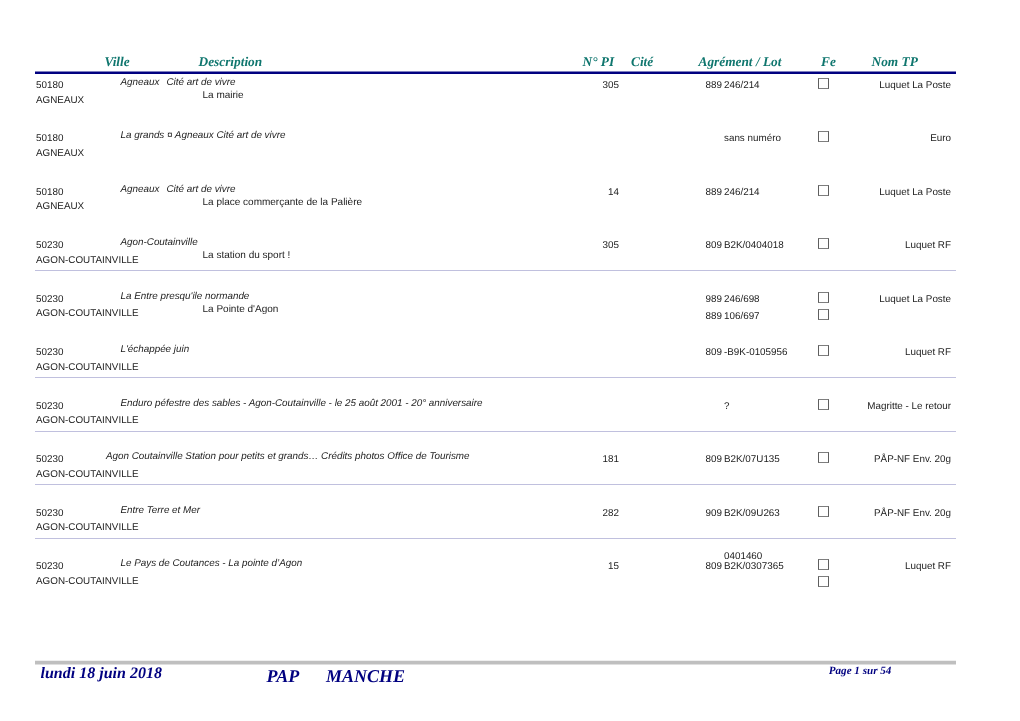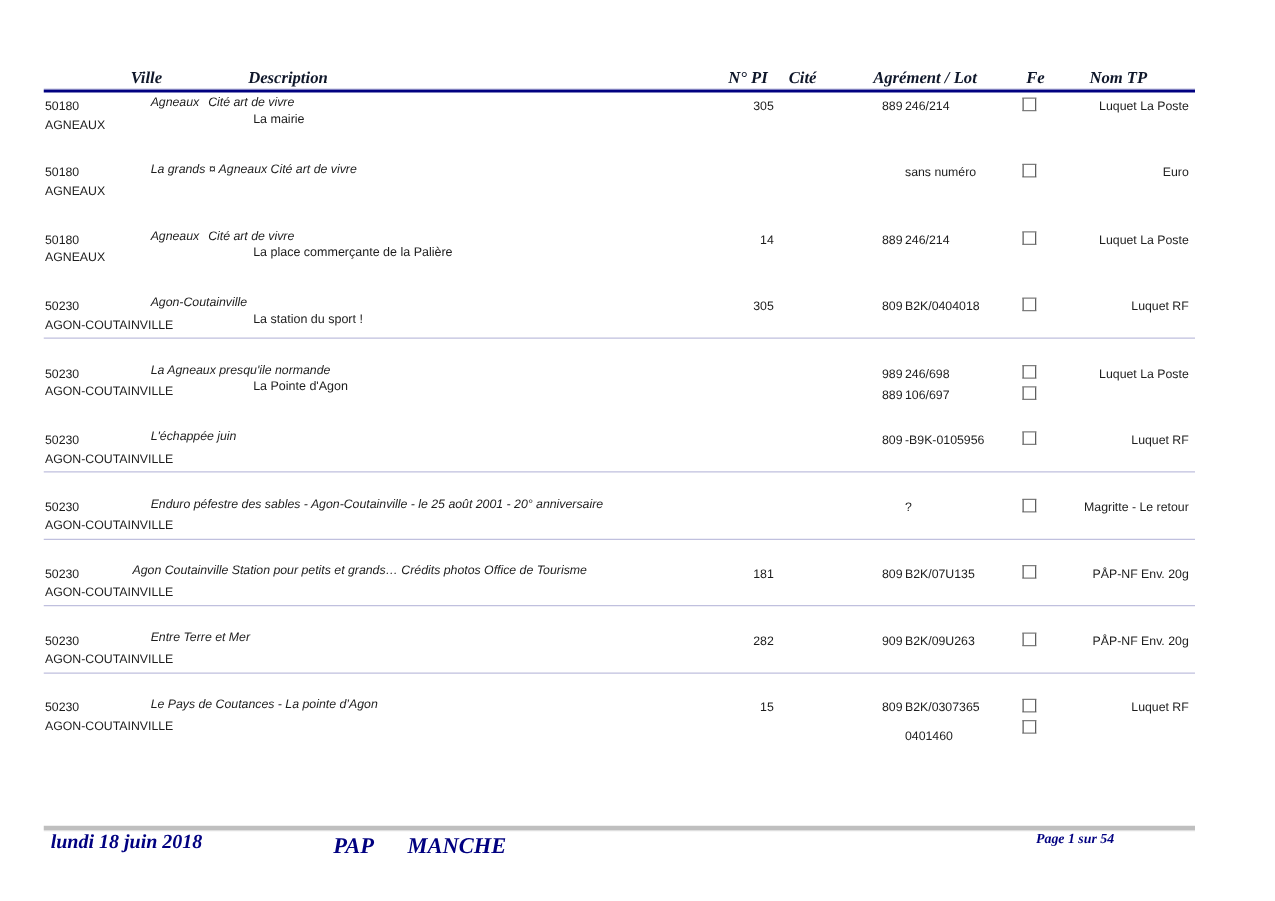--- a/index.html
+++ b/index.html
@@ -4,21 +4,21 @@
 <title>PAP MANCHE</title>
 <style>
   html,body{margin:0;padding:0;background:#ffffff;}
   body{width:1020px;height:721px;font-family:"Liberation Sans",sans-serif;
         -webkit-font-smoothing:antialiased;text-rendering:geometricPrecision;}
   .page{position:relative;width:1020px;height:721px;overflow:hidden;
         transform:translateZ(0);}
 
   
   .col-head{position:absolute;font-family:"Liberation Serif",serif;font-weight:bold;
-            font-style:italic;font-size:13.33px;line-height:13.33px;color:#0f172a;white-space:nowrap;}
+            font-style:italic;font-size:13.33px;line-height:13.33px;color:#0f766e;white-space:nowrap;}
   .rule-top{position:absolute;background:linear-gradient(to bottom,#7f7fbf 0px,#7f7fbf 1px,#000080 1px,#000080 3px);}
 
   
   .rowsep{position:absolute;height:1px;background:#c0c0de;}
   .cell{position:absolute;white-space:nowrap;color:#1c1c1c;font-size:9.85px;line-height:11px;}
   .cell.it{font-style:italic;}
   .cell.sub{font-size:10px;line-height:10px;}
   .cell.ra{text-align:right;}
   .chk{position:absolute;box-sizing:border-box;width:11px;height:11px;
        border:1px solid #5e5e5e;border-top-color:#7e7e7e;border-bottom-color:#7e7e7e;
@@ -88,21 +88,21 @@
         <div class="cell ra" style="left:499px;top:240.35000000000002px;width:120px">305</div>
         <div class="cell ra" style="left:642px;top:240.35000000000002px;width:80px">809</div>
         <div class="cell" style="left:724px;top:240.35000000000002px">B2K/0404018</div>
         <div class="chk" style="left:818px;top:238.35000000000002px"></div>
         <div class="cell ra" style="left:731px;top:240.35000000000002px;width:220px">Luquet RF</div>
         <div class="rowsep" style="left:35px;top:270.35px;width:921px"></div>
       </div>
       <div class="trow">
         <div class="cell" style="left:36px;top:293.8px">50230</div>
         <div class="cell" style="left:36px;top:308.3px">AGON-COUTAINVILLE</div>
-        <div class="cell it" style="left:120.5px;top:290.8px">La Agneaux presqu'ile normande</div>
+        <div class="cell it" style="left:120.5px;top:290.8px">La Entre presqu'ile normande</div>
         <div class="cell sub" style="left:202.5px;top:304.8px">La Pointe d'Agon</div>
         <div class="cell ra" style="left:642px;top:293.8px;width:80px">989</div>
         <div class="cell ra" style="left:642px;top:310.8px;width:80px">889</div>
         <div class="cell" style="left:724px;top:293.8px">246/698</div>
         <div class="cell" style="left:724px;top:310.8px">106/697</div>
         <div class="chk" style="left:818px;top:291.8px"></div>
         <div class="chk" style="left:818px;top:308.8px"></div>
         <div class="cell ra" style="left:731px;top:293.8px;width:220px">Luquet La Poste</div>
       </div>
       <div class="trow">
@@ -146,21 +146,21 @@
         <div class="cell ra" style="left:731px;top:507.6px;width:220px">PÅP-NF Env. 20g</div>
         <div class="rowsep" style="left:35px;top:537.6px;width:921px"></div>
       </div>
       <div class="trow">
         <div class="cell" style="left:36px;top:561.05px">50230</div>
         <div class="cell" style="left:36px;top:575.55px">AGON-COUTAINVILLE</div>
         <div class="cell it" style="left:120.5px;top:558.05px">Le Pays de Coutances - La pointe d’Agon</div>
         <div class="cell ra" style="left:499px;top:561.05px;width:120px">15</div>
         <div class="cell ra" style="left:642px;top:561.05px;width:80px">809</div>
         <div class="cell" style="left:724px;top:561.05px">B2K/0307365</div>
-        <div class="cell" style="left:724px;top:584px">0401460</div>
+        <div class="cell" style="left:724px;top:551px">0401460</div>
         <div class="chk" style="left:818px;top:559.05px"></div>
         <div class="chk" style="left:818px;top:576.05px"></div>
         <div class="cell ra" style="left:731px;top:561.05px;width:220px">Luquet RF</div>
       </div>
     </div>
 
   <div class="foot-rule" style="left:35px;top:660px;width:921px;height:5px"></div>
   <div class="foot date" style="left:40.5px;top:664.5px">lundi 18 juin 2018</div>
   <div class="foot big" style="left:266.5px;top:665.5px">PAP</div>
   <div class="foot big" style="left:326px;top:665.5px">MANCHE</div>

